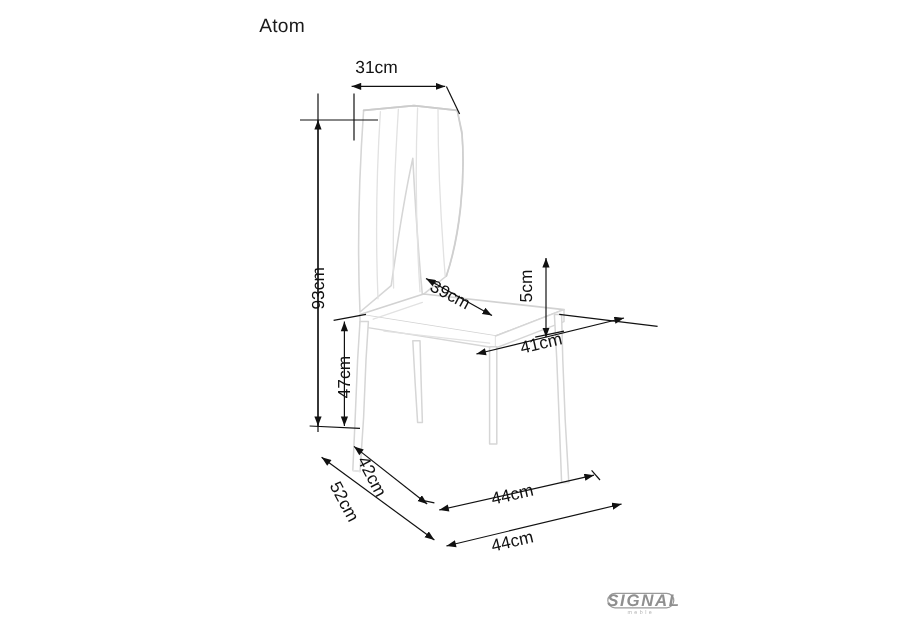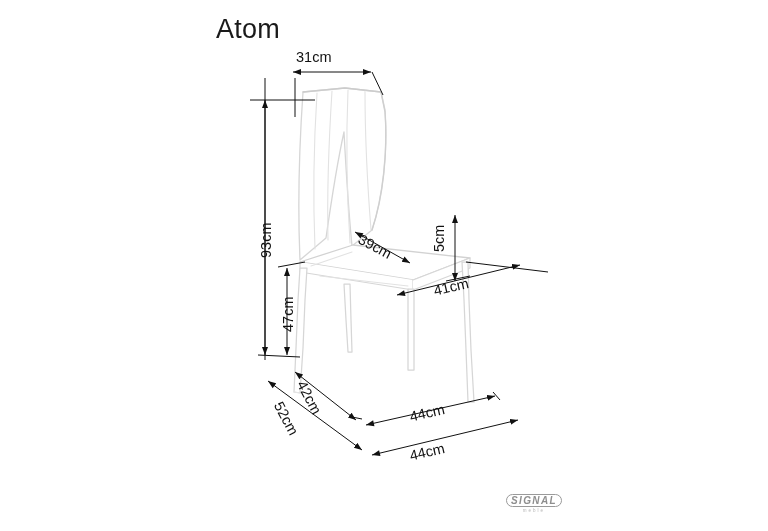--- a/index.html
+++ b/index.html
@@ -12,21 +12,21 @@
     width: 768px;
     height: 531px;
     background: #ffffff;
     overflow: hidden;
     font-family: "Liberation Sans", sans-serif;
   }
   #title {
     position: absolute;
     left: 216px;
     top: 14px;
-    font-size: 27px;
+    font-size: 16px;
     color: #1a1a1a;
     letter-spacing: 0.2px;
     white-space: nowrap;
   }
   #drawing {
     position: absolute;
     left: 0;
     top: 0;
     width: 768px;
     height: 531px;
@@ -60,21 +60,21 @@
     box-sizing: border-box;
   }
   .logo-word {
     position: absolute;
     left: 0;
     top: 0;
     width: 56px;
     height: 13px;
     line-height: 13px;
     text-align: center;
-    font-size: 10px;
+    font-size: 14px;
     font-weight: bold;
     font-style: italic;
     letter-spacing: 1.4px;
     color: #8f8f8f;
   }
   .logo-sub {
     position: absolute;
     left: 0;
     top: 13.5px;
     width: 56px;

